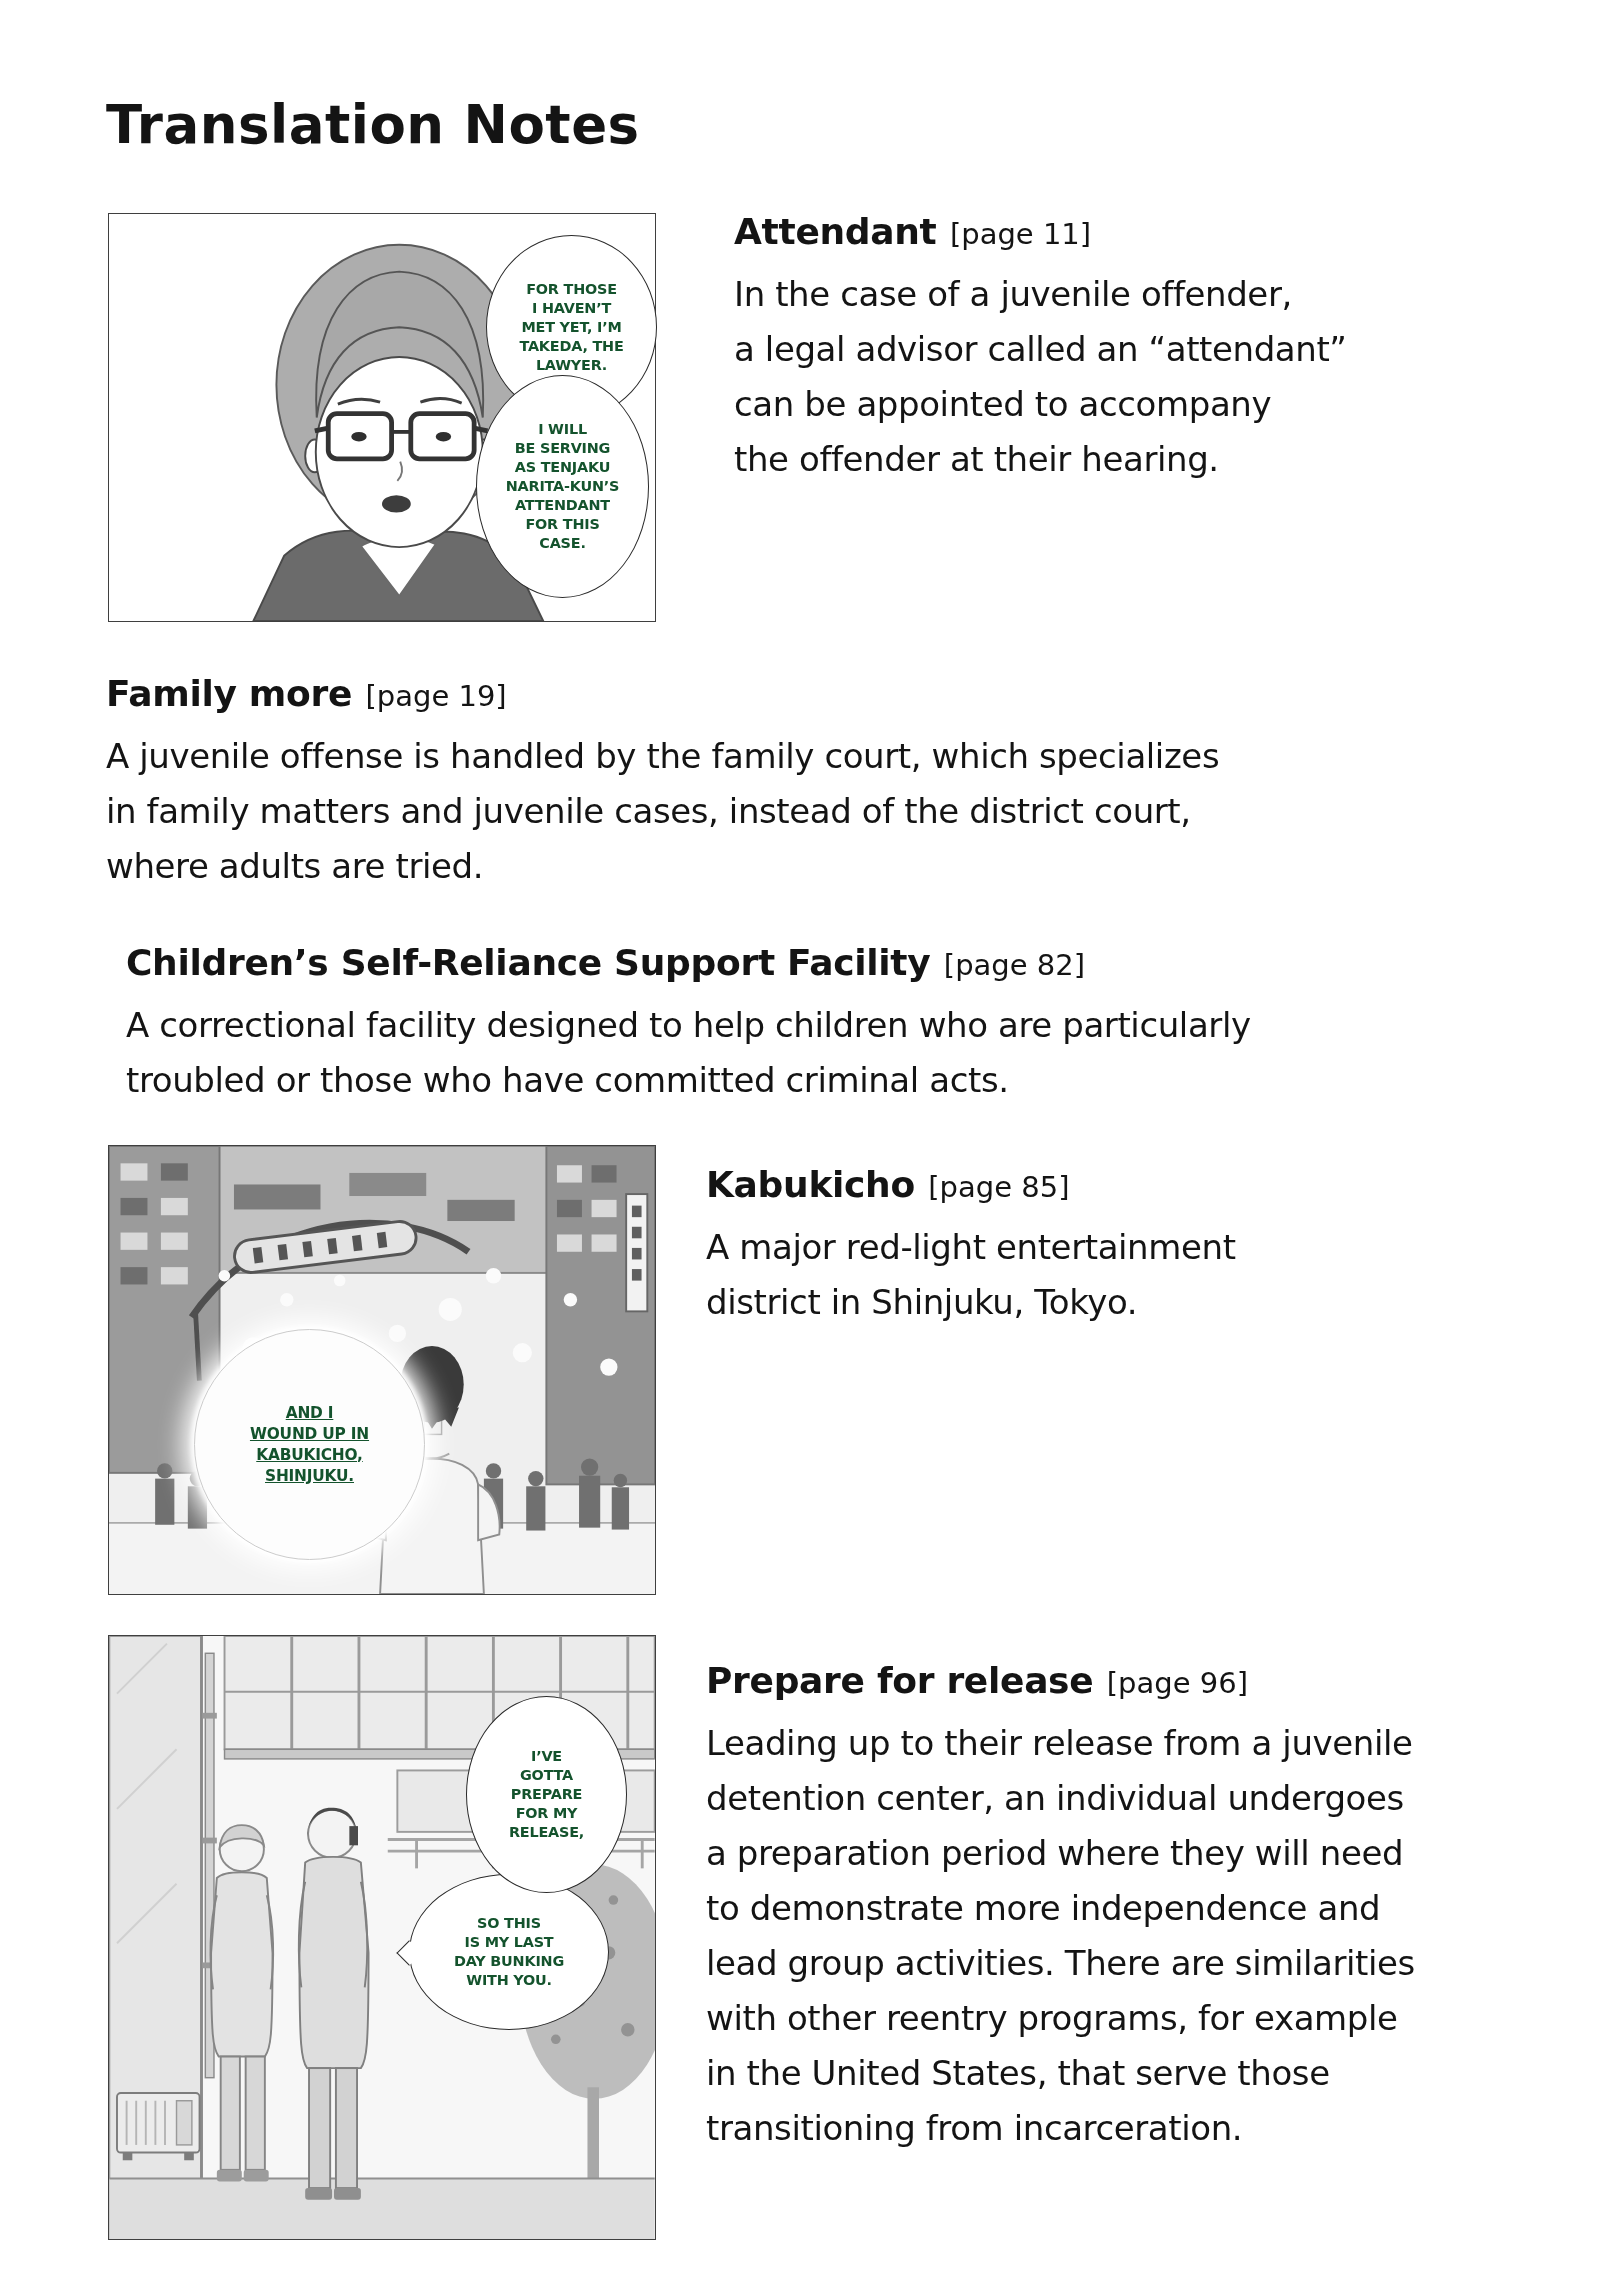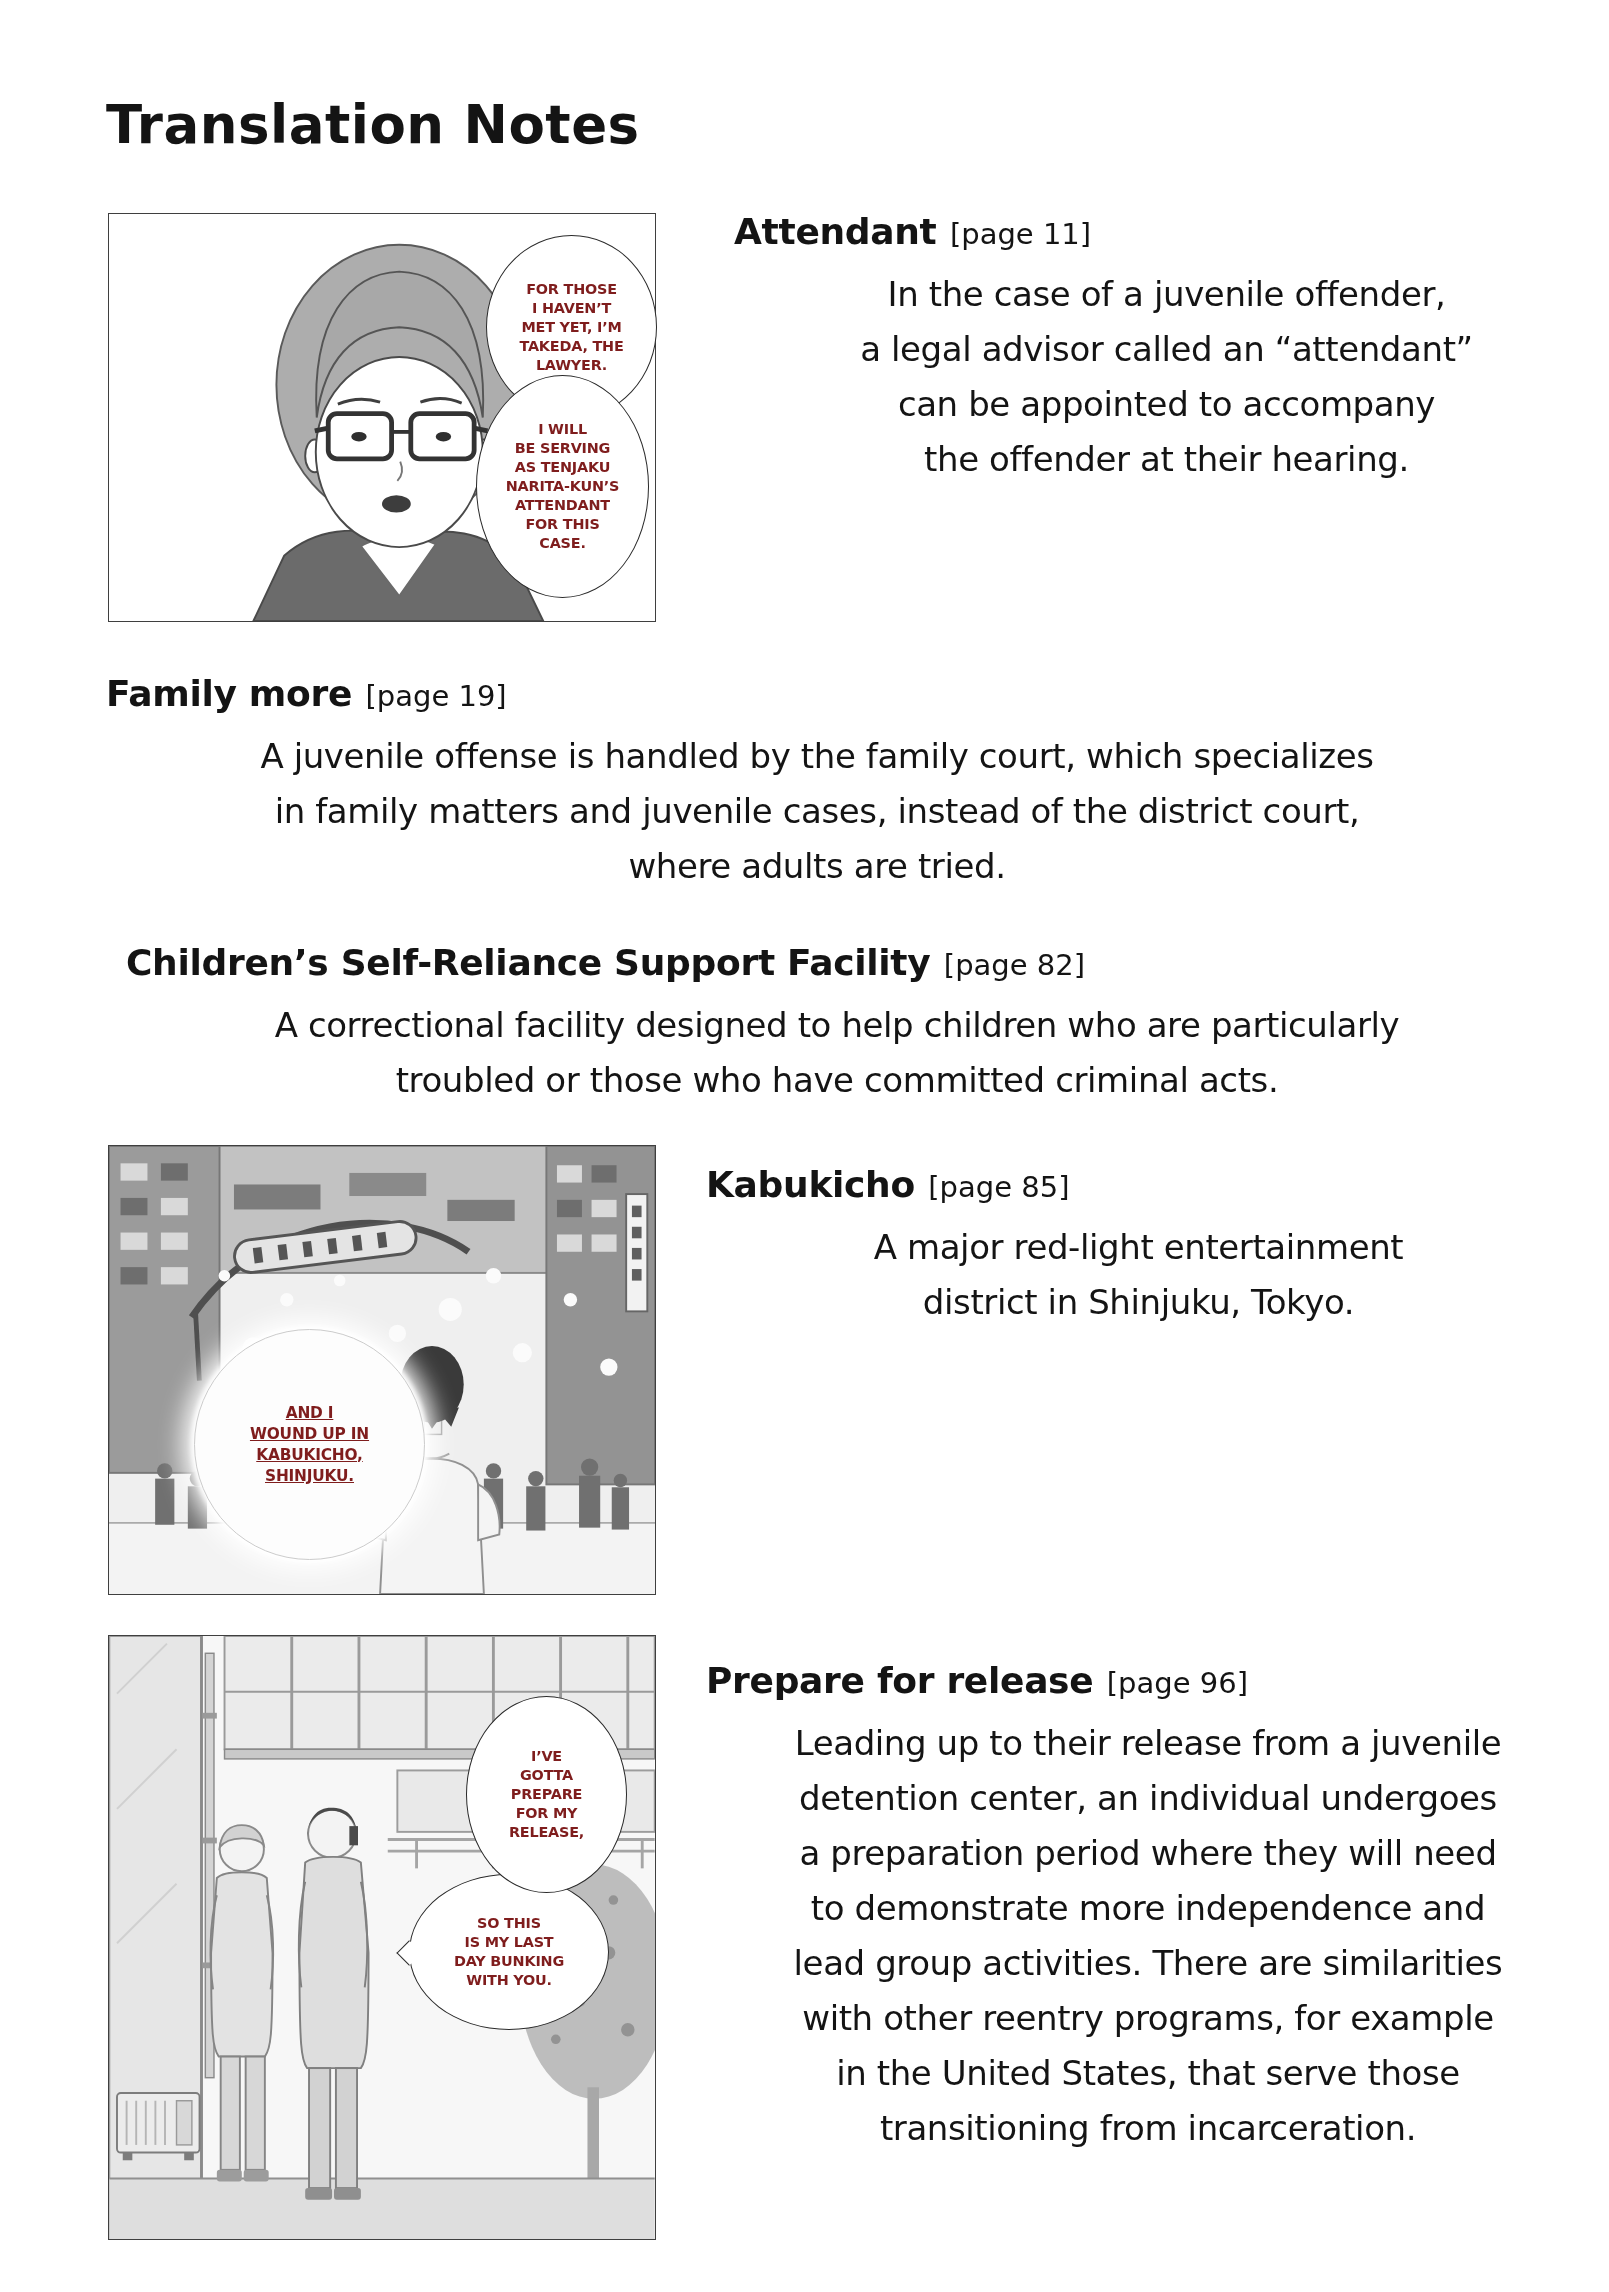--- a/index.html
+++ b/index.html
@@ -7,29 +7,29 @@
     position:relative;width:1609px;height:2292px;background:#ffffff;
     font-family:"DejaVu Sans",sans-serif;color:#141414;overflow:hidden;
   }
   .title{
     position:absolute;left:106px;top:96px;margin:0;
     font-size:53px;font-weight:bold;letter-spacing:0.5px;line-height:1.1;
   }
   .note{position:absolute;}
   .note-head{font-size:36px;font-weight:bold;line-height:46px;letter-spacing:-0.3px;white-space:nowrap;}
   .note-head .pageref{font-size:29px;font-weight:normal;margin-left:13.4px;letter-spacing:0;}
-  .note-body{margin-top:9.6px;font-size:34px;line-height:55px;white-space:pre-line;letter-spacing:-0.4px;text-align:center;}
+  .note-body{margin-top:9.6px;font-size:34px;line-height:55px;white-space:pre-line;letter-spacing:-0.4px;}
   .panel{
     position:absolute;background:#fff;border:1.9px solid #3f3f3f;overflow:visible;
   }
   .panel svg{display:block;}
   .bubble{
     position:absolute;background:#ffffff;border:1.9px solid #2a2a2a;border-radius:50%;
     display:flex;align-items:center;justify-content:center;text-align:center;
-    white-space:pre-line;font-weight:bold;color:#7f1d1d;
+    white-space:pre-line;font-weight:bold;color:#14532d;
     font-size:14.4px;line-height:19px;letter-spacing:-0.2px;padding:5.8px;box-sizing:border-box;
   }
   .bubble.soft{
     border:1.9px solid #cccccc;background:#fdfdfd;
     box-shadow:0 0 5.8px 2.9px #ffffff,0 0 25px 11.5px rgba(255,255,255,0.95);
     font-size:15.4px;line-height:21px;text-decoration:underline;
   }
   .tail{
     position:absolute;width:17.3px;height:17.3px;background:#ffffff;
     border-left:1.9px solid #2a2a2a;border-bottom:1.9px solid #2a2a2a;

